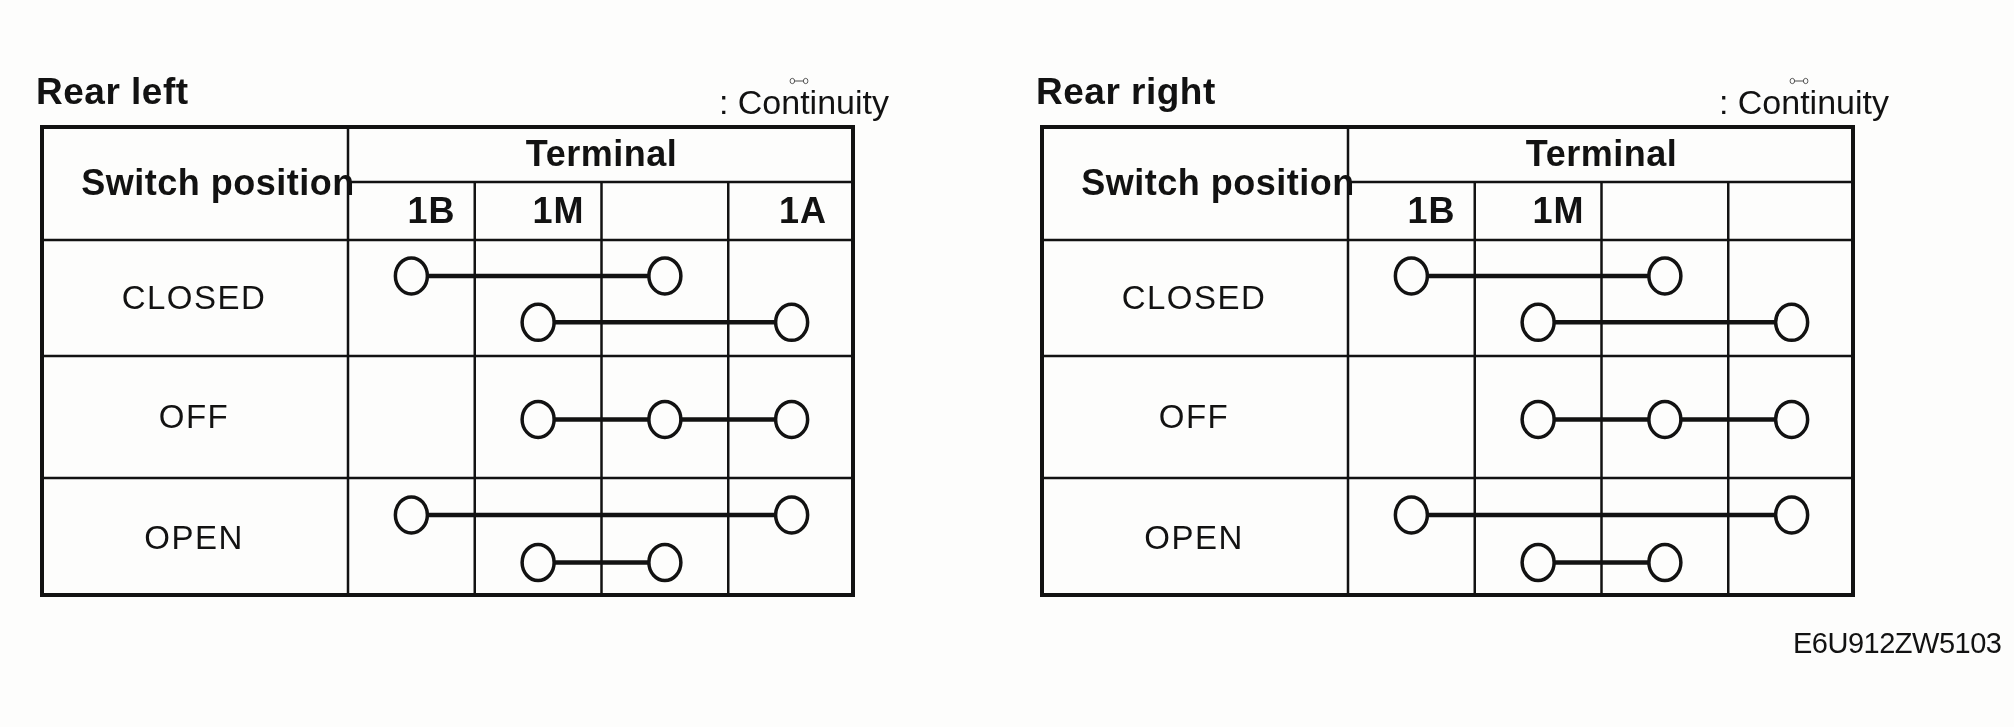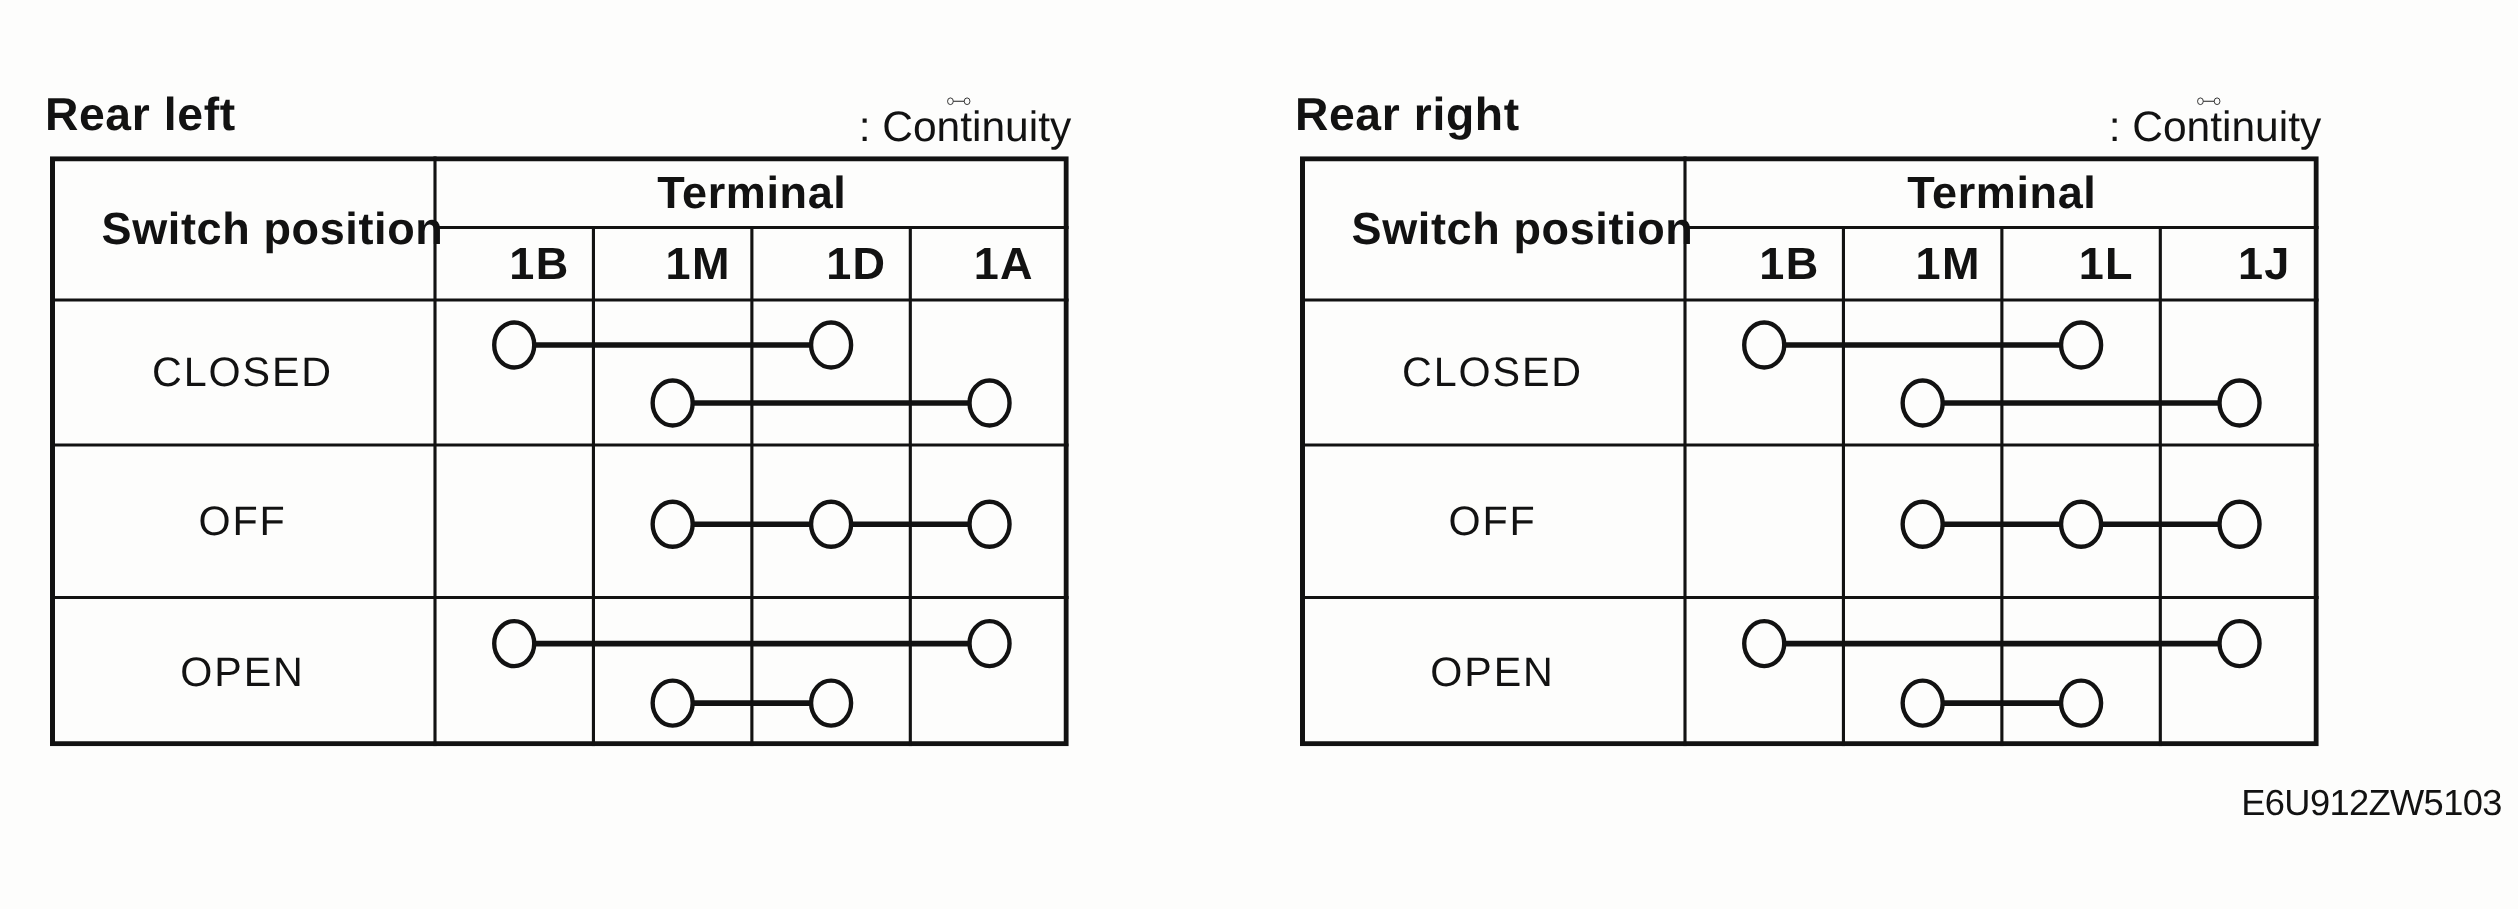--- a/index.html
+++ b/index.html
@@ -2,21 +2,21 @@
 <html><head>
 <meta charset="utf-8">
 <style>
   html,body{margin:0;padding:0;}
   body{
     width:2014px;height:727px;position:relative;overflow:hidden;
     background:#fdfdfc;color:#121212;
     font-family:"Liberation Sans","DejaVu Sans",sans-serif;
     -webkit-font-smoothing:antialiased;
   }
-  .panel{position:absolute;top:125px;width:815px;height:472px;}
+  .panel{position:absolute;top:125px;width:815px;height:472px;padding-left:32px;}
   #panel-left{left:40px;}
   #panel-right{left:1040px;}
   .panel-title{
     position:absolute;top:-52px;left:-4px;
     font-size:37px;font-weight:bold;line-height:1;letter-spacing:0.5px;
     white-space:nowrap;
   }
   .legend{
     position:absolute;top:-48px;right:-2px;height:42px;
     display:flex;align-items:center;white-space:nowrap;flex-direction:column;
@@ -73,21 +73,20 @@
         <ellipse cx="371.375" cy="389.89" rx="16" ry="18" fill="#fdfdfc" stroke="#121212" stroke-width="3.5"></ellipse>
         <ellipse cx="751.625" cy="389.89" rx="16" ry="18" fill="#fdfdfc" stroke="#121212" stroke-width="3.5"></ellipse>
         <line x1="498.125" y1="437.49" x2="624.875" y2="437.49" stroke="#121212" stroke-width="4.5"></line>
         <ellipse cx="498.125" cy="437.49" rx="16" ry="18" fill="#fdfdfc" stroke="#121212" stroke-width="3.5"></ellipse>
         <ellipse cx="624.875" cy="437.49" rx="16" ry="18" fill="#fdfdfc" stroke="#121212" stroke-width="3.5"></ellipse>
       </svg>
     <div class="cell-label switch-header">Switch position</div>
     <div class="cell-label terminal-header">Terminal</div>
     <div class="cell-label term-label" style="left:308px;width:127px;">1B</div>
     <div class="cell-label term-label" style="left:435px;width:127px;">1M</div>
-    <div class="cell-label term-label" style="left:562px;width:126px;">1D</div>
     <div class="cell-label term-label" style="left:688px;width:110px;">1A</div>
     <div class="cell-label row-label" style="top:115px;height:116px;">CLOSED</div>
     <div class="cell-label row-label" style="top:231px;height:122px;">OFF</div>
     <div class="cell-label row-label" style="top:353px;height:119px;">OPEN</div>
   </div>
 </div>
 
 <div class="panel" id="panel-right">
   <div class="panel-title">Rear right</div>
   <div class="legend">
@@ -123,21 +122,19 @@
         <ellipse cx="371.375" cy="389.89" rx="16" ry="18" fill="#fdfdfc" stroke="#121212" stroke-width="3.5"></ellipse>
         <ellipse cx="751.625" cy="389.89" rx="16" ry="18" fill="#fdfdfc" stroke="#121212" stroke-width="3.5"></ellipse>
         <line x1="498.125" y1="437.49" x2="624.875" y2="437.49" stroke="#121212" stroke-width="4.5"></line>
         <ellipse cx="498.125" cy="437.49" rx="16" ry="18" fill="#fdfdfc" stroke="#121212" stroke-width="3.5"></ellipse>
         <ellipse cx="624.875" cy="437.49" rx="16" ry="18" fill="#fdfdfc" stroke="#121212" stroke-width="3.5"></ellipse>
       </svg>
     <div class="cell-label switch-header">Switch position</div>
     <div class="cell-label terminal-header">Terminal</div>
     <div class="cell-label term-label" style="left:308px;width:127px;">1B</div>
     <div class="cell-label term-label" style="left:435px;width:127px;">1M</div>
-    <div class="cell-label term-label" style="left:562px;width:126px;">1L</div>
-    <div class="cell-label term-label" style="left:688px;width:127px;">1J</div>
     <div class="cell-label row-label" style="top:115px;height:116px;">CLOSED</div>
     <div class="cell-label row-label" style="top:231px;height:122px;">OFF</div>
     <div class="cell-label row-label" style="top:353px;height:119px;">OPEN</div>
   </div>
 </div>
 
 <div class="figure-code">E6U912ZW5103</div>
 
 </body></html>

